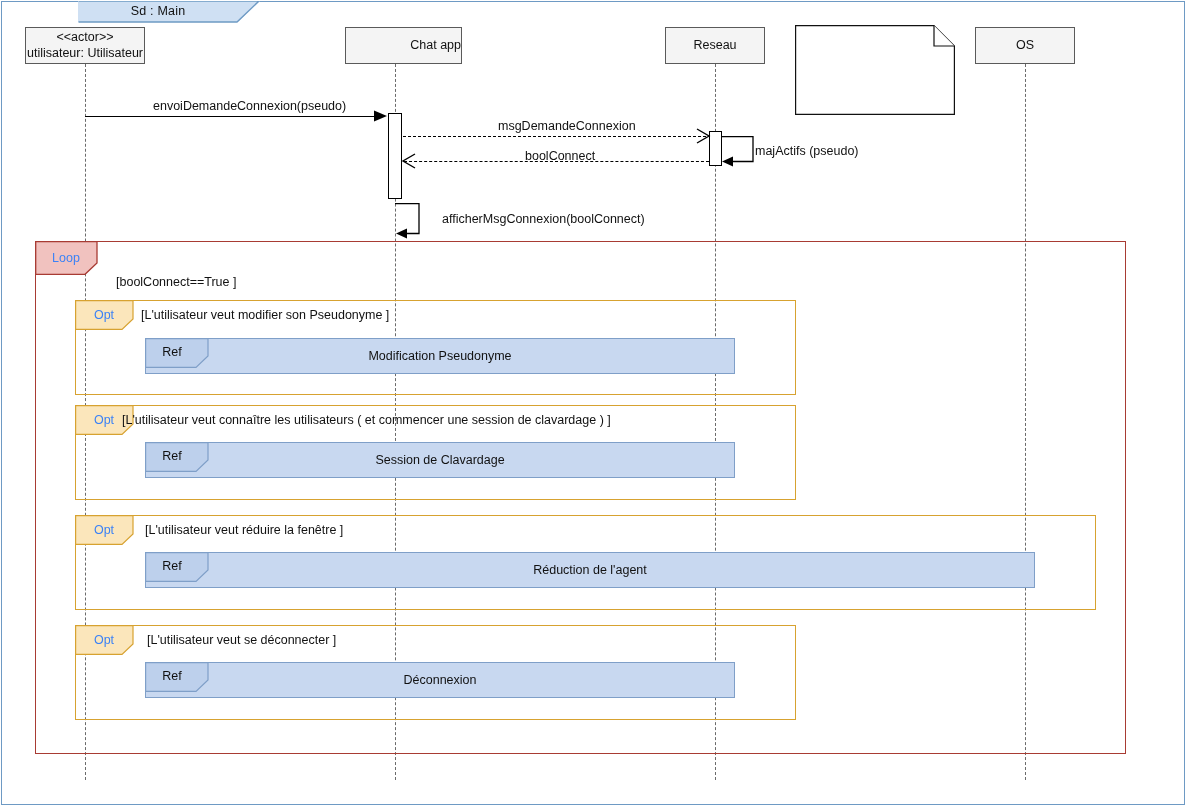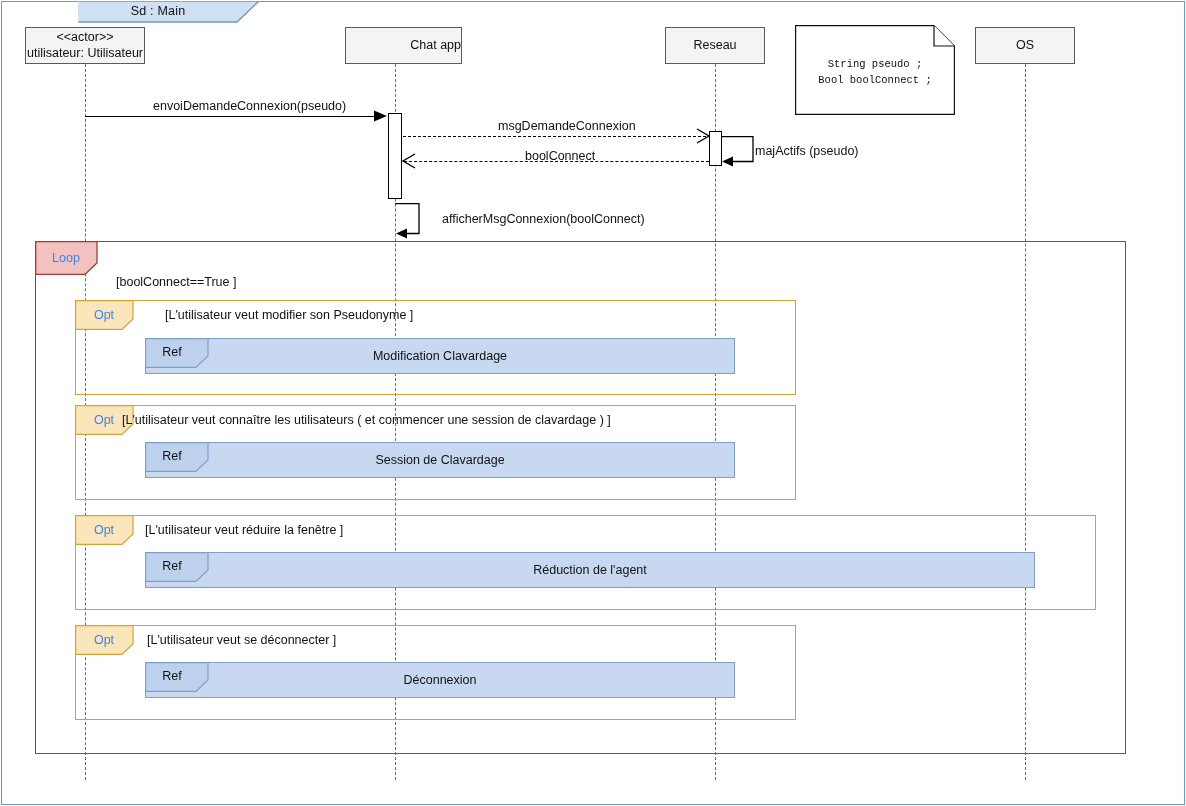--- a/index.html
+++ b/index.html
@@ -211,24 +211,20 @@
   <div class="lifeline-line abs" style="left:395px; top:64px; height:716px;"></div>
   <div class="lifeline-line abs" style="left:715px; top:64px; height:716px;"></div>
   <div class="lifeline-line abs" style="left:1025px; top:64px; height:716px;"></div>
 
   <div id="note-shape" class="abs">
     <svg width="160" height="90" viewBox="0 0 160 90">
       <path d="M0.6 0.6 L139 0.6 L159.4 21 L159.4 89.4 L0.6 89.4 Z" fill="#ffffff" stroke="#111111" stroke-width="1.2"></path>
       <path d="M139 0.6 L139 21 L159.4 21" fill="#ffffff" stroke="#111111" stroke-width="1.2"></path>
     </svg>
   </div>
-  <div class="note-text">
-    <div>String pseudo ;</div>
-    <div>Bool boolConnect ;</div>
-  </div>
 
   <div class="activation abs" style="left:388px; top:113px; width:14px; height:86px;"></div>
   <div class="activation abs" style="left:709px; top:131px; width:13px; height:35px;"></div>
 
   <div class="msg-line-solid abs" style="left:85px; top:116px; width:298px;"></div>
   <div class="arrowhead abs" style="left:374px; top:110px;">
     <svg width="14" height="13" viewBox="0 0 14 13">
       <path d="M0 0.5 L13 6 L0 11.5 Z" fill="#000000"></path>
     </svg>
   </div>
@@ -276,30 +272,30 @@
     <div class="frag-guard" style="left:80px; top:33px;">[boolConnect==True ]</div>
   </div>
 
   <div class="frag frag-opt abs" style="left:75px; top:300px; width:721px; height:95px;">
     <div class="frag-tab" style="width:58px; height:29px;">
       <svg width="59" height="30" viewBox="0 0 59 30">
         <path d="M0.6 0.6 L58 0.6 L58 19 L47 29.4 L0.6 29.4 Z" fill="#fbe6bb" stroke="#d7a230" stroke-width="1.2"></path>
       </svg>
       <span class="tab-text">Opt</span>
     </div>
-    <div class="frag-guard" style="left:65px; top:7px;margin-left:24px;">[L'utilisateur veut modifier son Pseudonyme ]</div>
+    <div class="frag-guard" style="left:65px; top:7px;">[L'utilisateur veut modifier son Pseudonyme ]</div>
   </div>
   <div class="ref-box abs" style="left:145px; top:338px; width:590px; height:36px;">
     <div class="ref-tab">
       <svg width="64" height="30" viewBox="0 0 64 30">
         <path d="M0.6 0.6 L63 0.6 L63 18 L51 29.4 L0.6 29.4 Z" fill="#bdd0ec" stroke="#7f9fc8" stroke-width="1.2"></path>
       </svg>
       <span class="ref-tab-text">Ref</span>
     </div>
-    <span class="ref-title">Modification Clavardage</span>
+    <span class="ref-title">Modification Pseudonyme</span>
   </div>
 
   <div class="frag frag-opt abs" style="left:75px; top:405px; width:721px; height:95px;">
     <div class="frag-tab" style="width:58px; height:29px;">
       <svg width="59" height="30" viewBox="0 0 59 30">
         <path d="M0.6 0.6 L58 0.6 L58 19 L47 29.4 L0.6 29.4 Z" fill="#fbe6bb" stroke="#d7a230" stroke-width="1.2"></path>
       </svg>
       <span class="tab-text">Opt</span>
     </div>
     <div class="frag-guard" style="left:46px; top:7px;">[L'utilisateur veut connaître les utilisateurs ( et commencer une session de clavardage ) ]</div>

